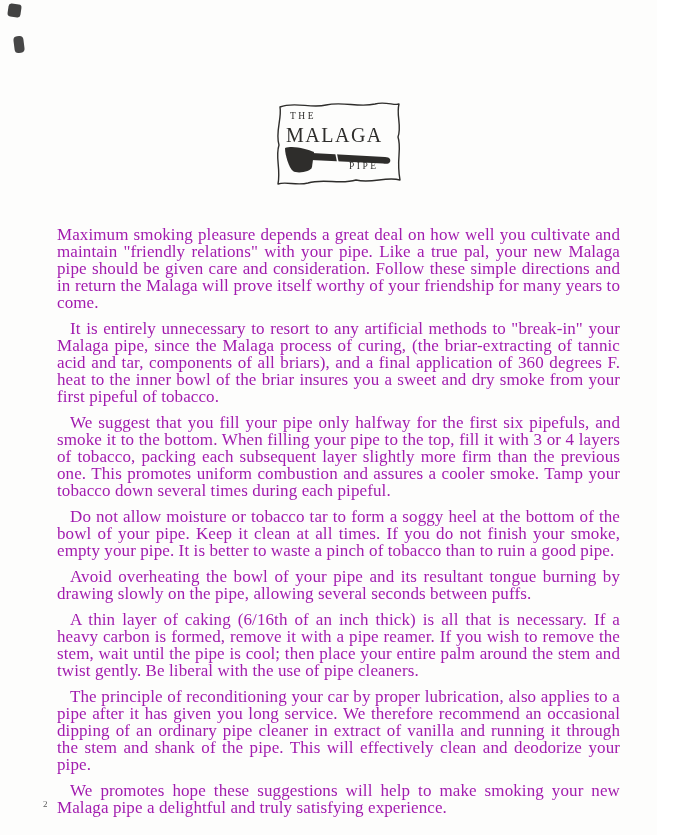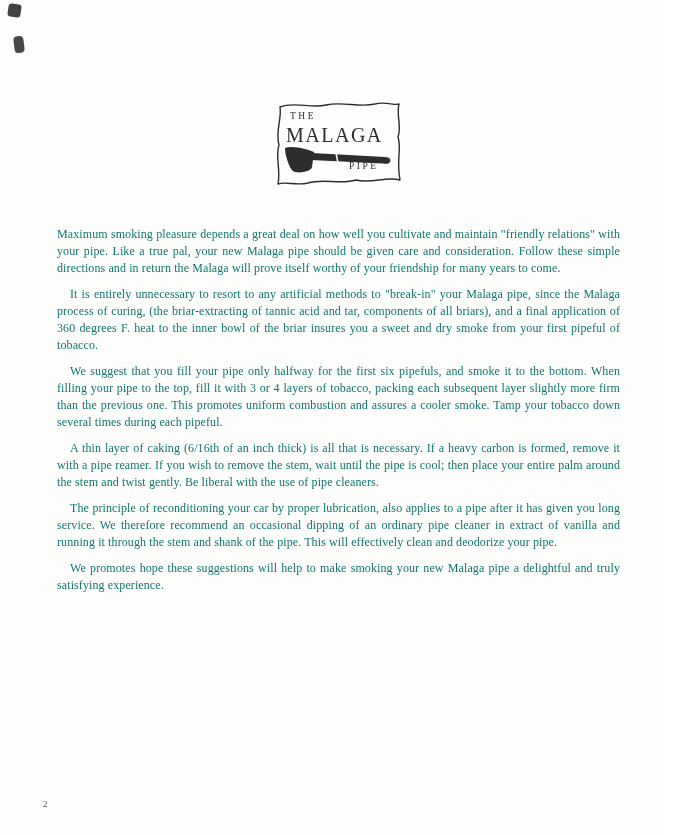--- a/index.html
+++ b/index.html
@@ -49,24 +49,24 @@
     font-family: "Liberation Serif", "DejaVu Serif", serif;
   }
   .content {
     position: absolute;
     left: 57px;
     top: 226px;
     width: 563px;
   }
   .content p {
     margin: 0 0 9px 0;
-    font-size: 12px;
+    font-size: 17px;
     line-height: 17px;
     text-align: justify;
-    color: #0f766e;
+    color: #a21caf;
     letter-spacing: 0.1px;
   }
   .content p:not(:first-child) {
     text-indent: 13px;
   }
   .page-number {
     position: absolute;
     left: 43px;
     top: 799px;
     font-size: 9px;
@@ -103,20 +103,22 @@
         <path d="M 67,55 L 69,65" stroke="#fdfdfc" stroke-width="1.6"></path>
       </g>
       <text x="80" y="71" font-size="9.5" letter-spacing="2.5">PIPE</text>
     </svg>
   </div>
 
   <div class="content">
     <p>Maximum smoking pleasure depends a great deal on how well you cultivate and maintain "friendly relations" with your pipe. Like a true pal, your new Malaga pipe should be given care and consideration. Follow these simple directions and in return the Malaga will prove itself worthy of your friendship for many years to come.</p>
     <p>It is entirely unnecessary to resort to any artificial methods to "break-in" your Malaga pipe, since the Malaga process of curing, (the briar-extracting of tannic acid and tar, components of all briars), and a final application of 360 degrees F. heat to the inner bowl of the briar insures you a sweet and dry smoke from your first pipeful of tobacco.</p>
     <p>We suggest that you fill your pipe only halfway for the first six pipefuls, and smoke it to the bottom. When filling your pipe to the top, fill it with 3 or 4 layers of tobacco, packing each subsequent layer slightly more firm than the previous one. This promotes uniform combustion and assures a cooler smoke. Tamp your tobacco down several times during each pipeful.</p>
+    <p>Do not allow moisture or tobacco tar to form a soggy heel at the bottom of the bowl of your pipe. Keep it clean at all times. If you do not finish your smoke, empty your pipe. It is better to waste a pinch of tobacco than to ruin a good pipe.</p>
+    <p>Avoid overheating the bowl of your pipe and its resultant tongue burning by drawing slowly on the pipe, allowing several seconds between puffs.</p>
     <p>A thin layer of caking (6/16th of an inch thick) is all that is necessary. If a heavy carbon is formed, remove it with a pipe reamer. If you wish to remove the stem, wait until the pipe is cool; then place your entire palm around the stem and twist gently. Be liberal with the use of pipe cleaners.</p>
     <p>The principle of reconditioning your car by proper lubrication, also applies to a pipe after it has given you long service. We therefore recommend an occasional dipping of an ordinary pipe cleaner in extract of vanilla and running it through the stem and shank of the pipe. This will effectively clean and deodorize your pipe.</p>
     <p>We promotes hope these suggestions will help to make smoking your new Malaga pipe a delightful and truly satisfying experience.</p>
   </div>
 
   <div class="page-number">2</div>
 
 </div>
 
 </body></html>

